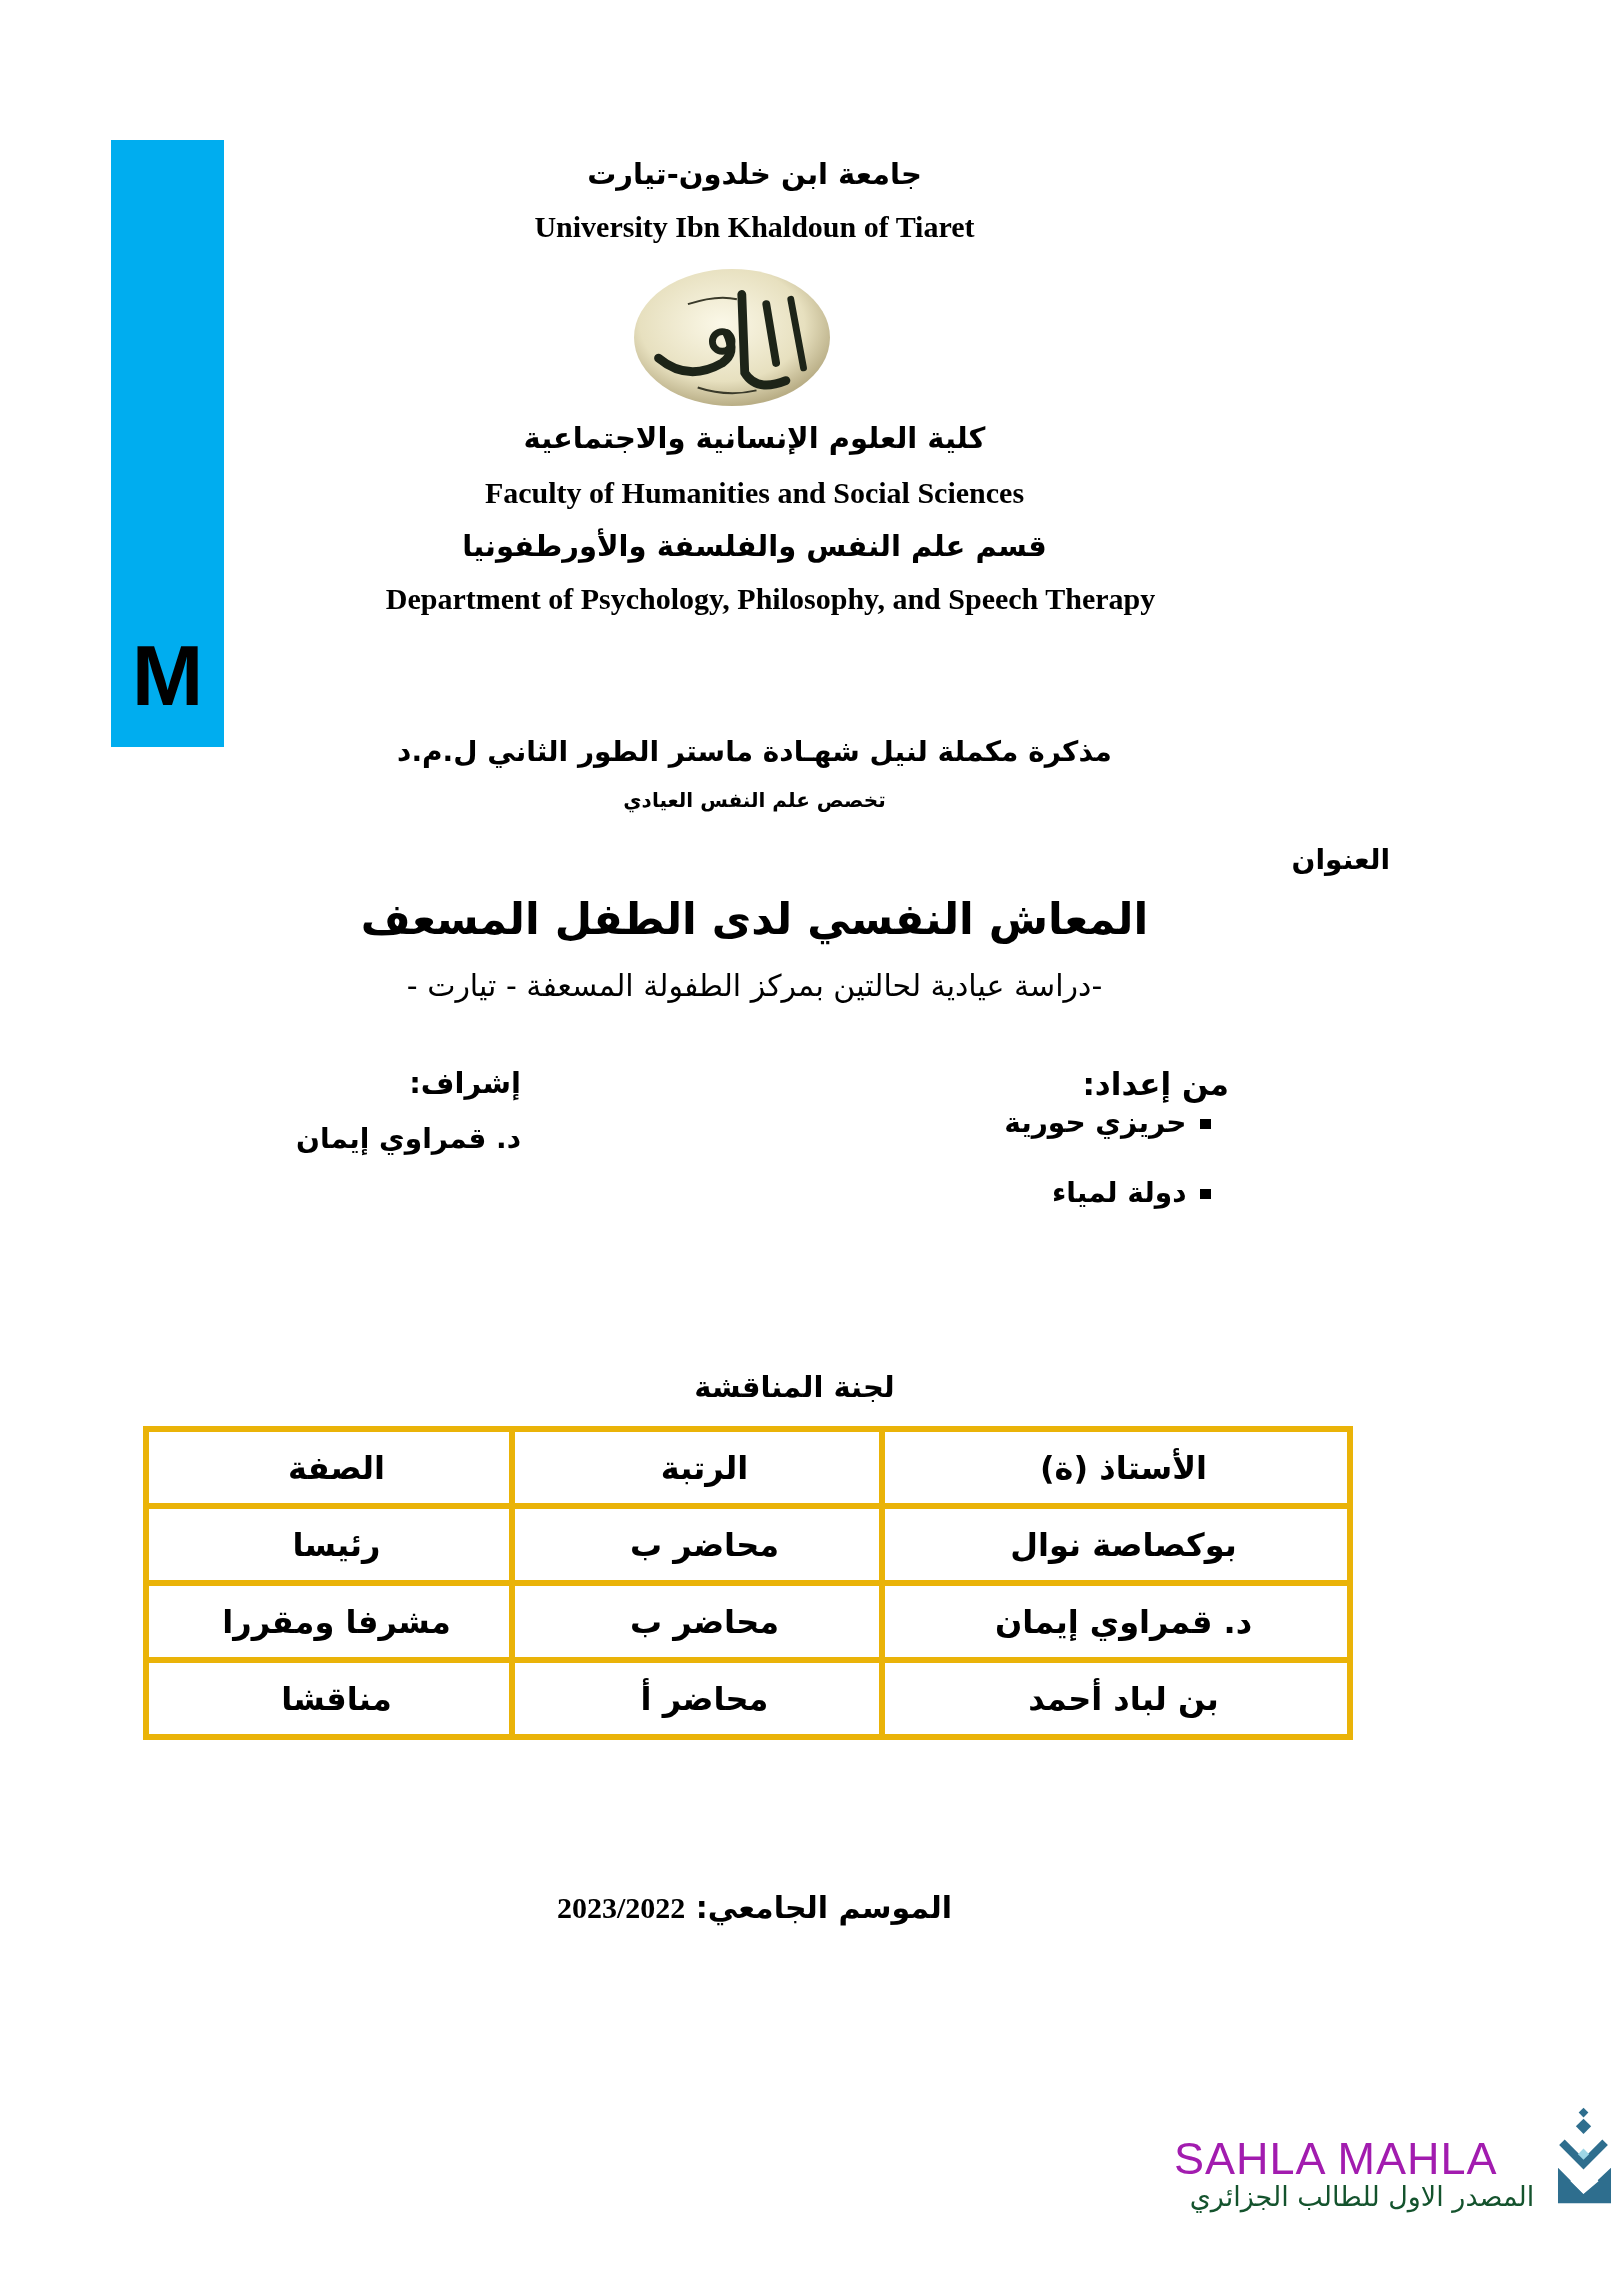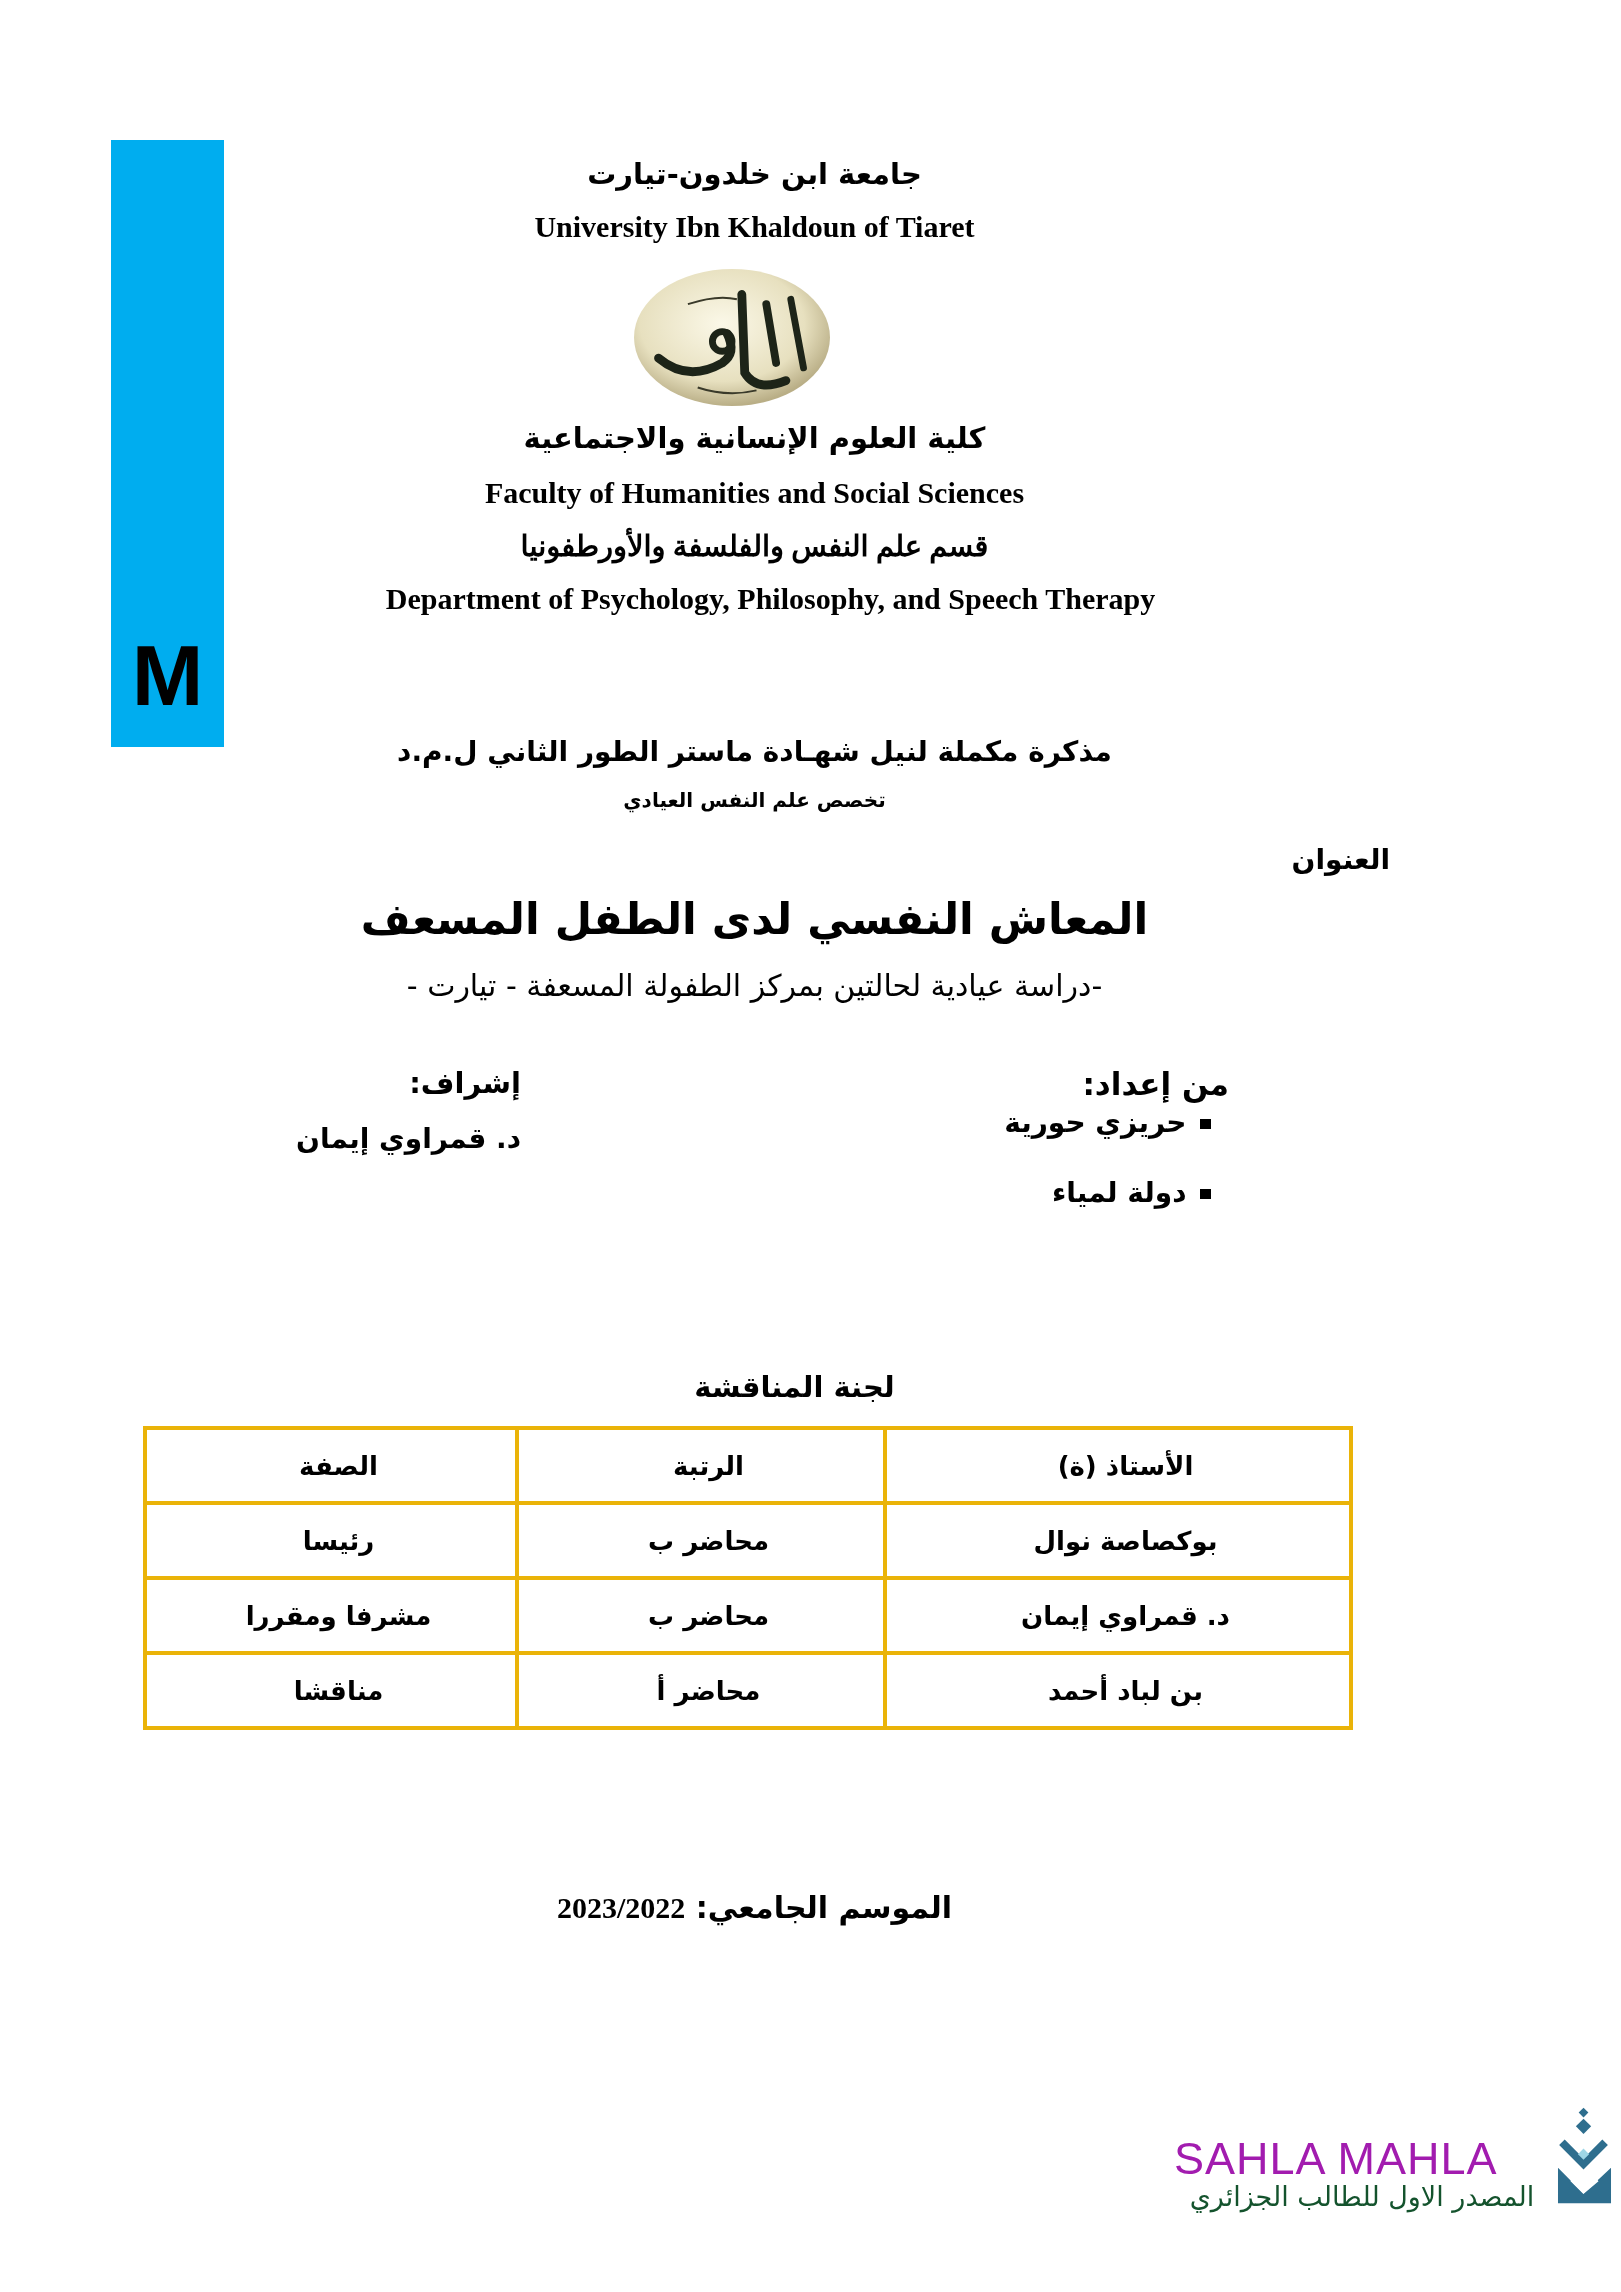--- a/index.html
+++ b/index.html
@@ -7,22 +7,22 @@
          font-family:"DejaVu Serif", "Liberation Serif", serif; color:#000; }
   .abs { position:absolute; }
   .center-line { position:absolute; left:0; width:1509px; text-align:center; white-space:nowrap; }
   .ar { direction:rtl; font-family:"DejaVu Sans", "Liberation Sans", sans-serif; font-weight:bold; }
   .en { font-family:"Liberation Serif", "DejaVu Serif", serif; font-weight:bold; }
   #side-bar { left:111px; top:140px; width:113px; height:607px; background:#00adef; }
   #side-bar .letter { position:absolute; left:0; width:113px; bottom:29px; text-align:center;
         font-family:"Liberation Sans", "DejaVu Sans", sans-serif; font-weight:bold; font-size:86px; color:#000; line-height:1; }
   #logo { left:629px; top:265px; width:206px; height:145px; }
   table.committee { position:absolute; left:143px; top:1426px; width:1210px; border-collapse:collapse; direction:rtl; }
-  table.committee td { border:4px solid #eab308; height:69px; text-align:center; vertical-align:middle;
-        font-family:"DejaVu Sans", "Liberation Sans", sans-serif; font-weight:bold; font-size:26px;padding-left:16px; }
+  table.committee td { border:6px solid #eab308; height:69px; text-align:center; vertical-align:middle;
+        font-family:"DejaVu Sans", "Liberation Sans", sans-serif; font-weight:bold; font-size:32px;padding-left:16px; }
   .bullet-item { position:absolute; direction:rtl; right:410px; font-family:"DejaVu Sans", "Liberation Sans", sans-serif; font-weight:bold; font-size:28px; white-space:nowrap; }
   .bullet-item .sq { display:inline-block; width:10.8px; height:10.8px; background:#000; margin-left:13.7px; vertical-align:middle; }
   #sm-logo { left:1174px; top:2107px; width:441px; height:108px; }
 </style>
 </head>
 <body>
 
 <div id="side-bar" class="abs">
   <div class="letter">M</div>
 </div>
@@ -45,21 +45,21 @@
     <path d="M140 40 L150 100" stroke="#1d2418" stroke-width="8" fill="none" stroke-linecap="round"></path>
     <path d="M165 35 L178 105" stroke="#1d2418" stroke-width="7" fill="none" stroke-linecap="round"></path>
     <circle cx="95" cy="78" r="10" fill="none" stroke="#1d2418" stroke-width="7"></circle>
     <path d="M60 40 Q90 30 110 35" stroke="#3a3a2a" stroke-width="2" fill="none"></path>
     <path d="M70 125 Q100 135 130 128" stroke="#3a3a2a" stroke-width="2" fill="none"></path>
   </svg>
 </div>
 
 <div class="center-line ar" style="top:421px;font-size:29px;">كلية العلوم الإنسانية والاجتماعية</div>
 <div class="center-line en" style="top:476px;font-size:30px;">Faculty of Humanities and Social Sciences</div>
-<div class="center-line ar" style="top:529px;font-size:29px;font-family:Liberation Serif, serif;">قسم علم النفس والفلسفة والأورطفونيا</div>
+<div class="center-line ar" style="top:529px;font-size:29px;">قسم علم النفس والفلسفة والأورطفونيا</div>
 <div class="center-line en" style="top:582px;font-size:30px;padding-left:16px;">Department of Psychology, Philosophy, and Speech Therapy</div>
 
 <div class="center-line ar" style="top:735px;font-size:28px;">مذكرة مكملة لنيل شهـادة ماستر الطور الثاني ل.م.د</div>
 <div class="center-line ar" style="top:788px;font-size:20px;">تخصص علم النفس العيادي</div>
 <div class="abs ar" style="top:843px;right:231px;font-size:28px;">العنوان</div>
 <div class="center-line ar" style="top:894px;font-size:43px;">المعاش النفسي لدى الطفل المسعف</div>
 <div class="center-line ar" style="top:968px;font-size:30px;font-weight:normal;">-دراسة عيادية  لحالتين بمركز الطفولة المسعفة - تيارت -</div>
 
 <div class="abs ar" style="top:1066px;right:392px;font-size:31px;">من إعداد:</div>
 <div class="bullet-item" style="top:1106px;">

